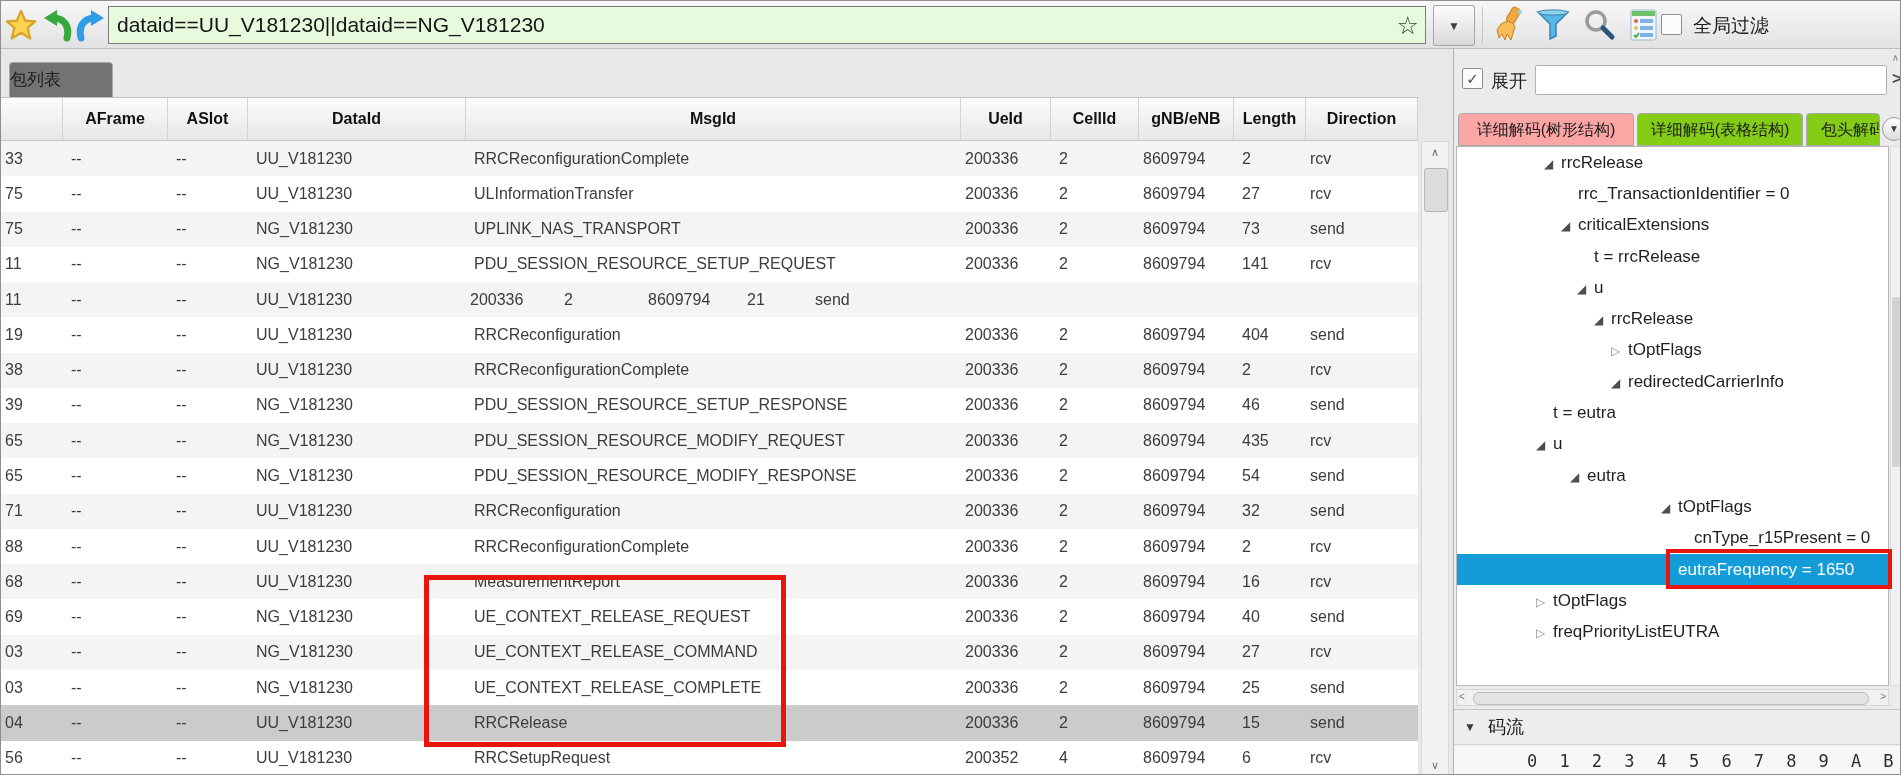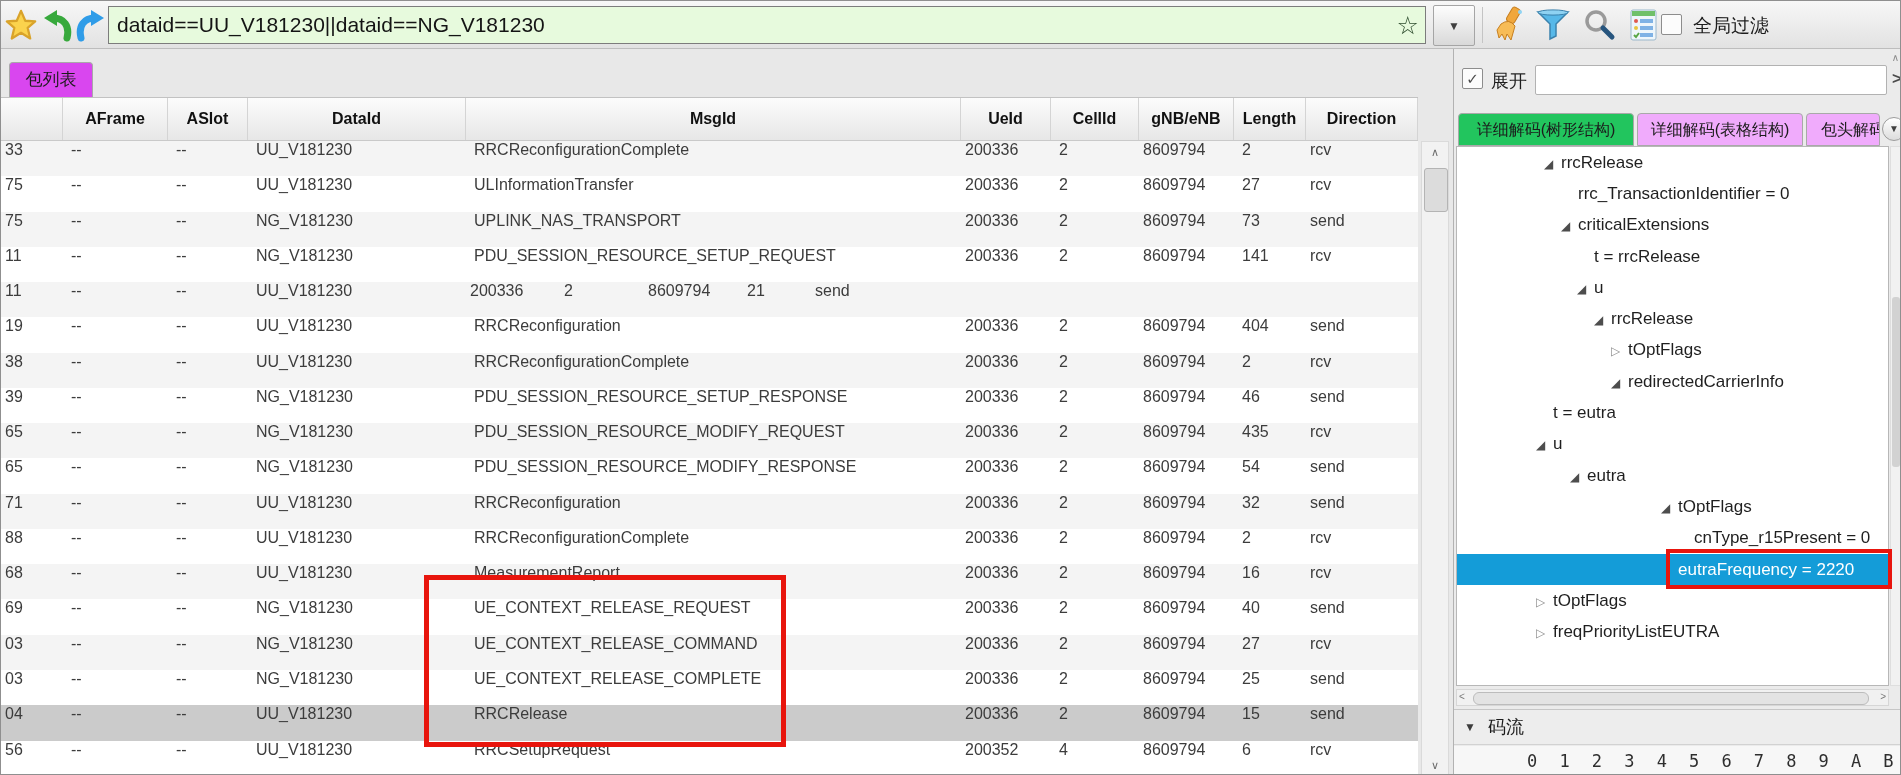--- a/index.html
+++ b/index.html
@@ -21,29 +21,29 @@
     background:linear-gradient(#fdfdfd,#d9d9d9);border:1px solid #a5a5a5;border-radius:2px;
     display:flex;align-items:center;justify-content:center;font-size:12px;color:#3f3f3f;}
   .tool-sep{position:absolute;left:1481px;top:6px;width:1px;height:36px;background:#c4c4c4;}
   .brush-btn{left:1488px;} .funnel-btn{left:1534px;} .mag-btn{left:1580px;} .list-btn{left:1624px;}
   .gf-check{position:absolute;left:1660px;top:13px;width:21px;height:21px;box-sizing:border-box;
     background:#fcfcfc;border:1px solid #8d8d8d;border-radius:2px;}
   .gf-label{position:absolute;left:1692px;top:12px;font-size:19px;color:#1d1d1d;}
 
   
   .left{position:absolute;left:0;top:48px;width:1452px;height:727px;background:#e8e8e8;}
-  .tab-packet{position:absolute;left:8px;top:13px;width:84px;height:35px;box-sizing:border-box;
-    background:#d946ef;border:1px solid #a9a9a9;border-bottom:none;border-radius:4px 4px 0 0;
-    font-size:17px;color:#1c1c1c;text-align:center;line-height:33px;}
+  .tab-packet{position:absolute;left:8px;top:13px;width:104px;height:35px;box-sizing:border-box;
+    background:#737373;border:1px solid #a9a9a9;border-bottom:none;border-radius:4px 4px 0 0;
+    font-size:17px;color:#1c1c1c;line-height:33px;}
   .thead{position:absolute;left:0;top:48px;width:1417px;height:44px;display:flex;box-sizing:border-box;
     background:linear-gradient(#fcfcfc,#e7e7e7);border-top:1px solid #c2c2c2;border-bottom:1px solid #c9c9c9;}
   .hcell{box-sizing:border-box;border-right:1px solid #d4d4d4;display:flex;align-items:center;justify-content:center;
     font-weight:bold;font-size:16px;color:#111;}
   .tbody{position:absolute;left:0;top:92px;width:1417px;height:635px;background:#fff;overflow:hidden;}
-  .pl-row{display:flex;height:35.28px;align-items:flex-start;font-size:16px;color:#3c3c3c;}
+  .pl-row{display:flex;height:35.28px;align-items:center;font-size:16px;color:#3c3c3c;}
   .pl-row:nth-child(odd){background:#f4f4f4;}
   .pl-row.selected{background:#cbcbcb;}
   .cell{box-sizing:border-box;padding-left:8px;white-space:nowrap;overflow:hidden;}
   .c0{width:62px;} .c1{width:105px;} .c2{width:80px;} .c3{width:218px;} .c4{width:495px;}
   .c5{width:90px;} .c6{width:88px;} .c7{width:95px;} .c8{width:72px;} .c9{width:112px;}
   .cell.c0{padding-left:4px;} .cell.c5{padding-left:4px;} .cell.c7{padding-left:4px;} .cell.c9{padding-left:4px;}
   .vscroll{position:absolute;left:1420px;top:92px;width:28px;height:635px;box-sizing:border-box;
     background:#f2f2f2;border:1px solid #dadada;}
   .vs-arrow{position:absolute;left:0;width:26px;height:20px;text-align:center;font-size:11px;color:#6b6b6b;line-height:20px;}
   .vs-up{top:0;} .vs-down{bottom:0;}
@@ -56,24 +56,24 @@
   .right{position:absolute;left:1452px;top:48px;width:449px;height:727px;background:#ebebeb;
     border-left:1px solid #b2b2b2;box-sizing:border-box;}
   .exp-check{position:absolute;left:8px;top:19px;width:21px;height:21px;box-sizing:border-box;
     background:#fcfcfc;border:1px solid #8d8d8d;border-radius:2px;text-align:center;line-height:19px;
     font-size:15px;color:#4c4c4c;font-weight:bold;}
   .exp-label{position:absolute;left:37px;top:20px;font-size:18px;color:#1d1d1d;}
   .exp-input{position:absolute;left:81px;top:16px;width:352px;height:30px;box-sizing:border-box;
     background:#fff;border:1px solid #b2b2b2;border-radius:2px;font-family:inherit;font-size:16px;padding:0 6px;outline:none;}
   .exp-chevron{position:absolute;left:438px;top:20px;font-size:17px;color:#4b4b4b;font-weight:bold;}
   .rtabs{position:absolute;left:4px;top:64px;height:33px;display:flex;}
-  .rtab{box-sizing:border-box;height:33px;line-height:31px;background:#f0abfc;border:1px solid #a9a9a9;
+  .rtab{box-sizing:border-box;height:33px;line-height:31px;background:#84cc16;border:1px solid #a9a9a9;
     border-radius:4px 4px 0 0;font-size:16px;color:#1c1c1c;text-align:center;margin-right:3px;
     white-space:nowrap;overflow:hidden;}
-  .rtab.active{background:#22c55e;}
+  .rtab.active{background:#fca5a5;}
   .rt1{width:176px;} .rt2{width:166px;} .rt3{width:74px;text-align:left;padding-left:14px;}
   .rtab-dd{position:absolute;left:428px;top:68px;width:24px;height:24px;box-sizing:border-box;
     background:linear-gradient(#fff,#dcdcdc);border:1px solid #9c9c9c;border-radius:12px;
     text-align:center;line-height:22px;font-size:10px;color:#3f3f3f;}
   .tree{position:absolute;left:2px;top:97px;width:433px;height:540px;box-sizing:border-box;
     background:#fff;border:1px solid #b7b7b7;overflow:hidden;}
   .trow{height:31.3px;display:flex;align-items:center;font-size:17px;color:#1f1f1f;white-space:nowrap;}
   .trow.selected{background:#149cd8;color:#fff;}
   .trow .arrow{width:17px;flex:none;display:inline-block;}
   .arrow.expanded::before{content:"◢";font-size:12px;color:#4d4d4d;}
@@ -502,21 +502,21 @@
           <span class="tlabel">tOptFlags</span>
         </div>
 
         <div class="trow lv8">
           <span class="arrow none"></span>
           <span class="tlabel">cnType_r15Present = 0</span>
         </div>
 
         <div class="trow selected lv7">
           <span class="arrow none"></span>
-          <span class="tlabel">eutraFrequency = 2220</span>
+          <span class="tlabel">eutraFrequency = 1650</span>
         </div>
 
 
         <div class="trow lv5">
           <span class="arrow collapsed"></span>
           <span class="tlabel">tOptFlags</span>
         </div>
 
         <div class="trow lv5">
           <span class="arrow collapsed"></span>

